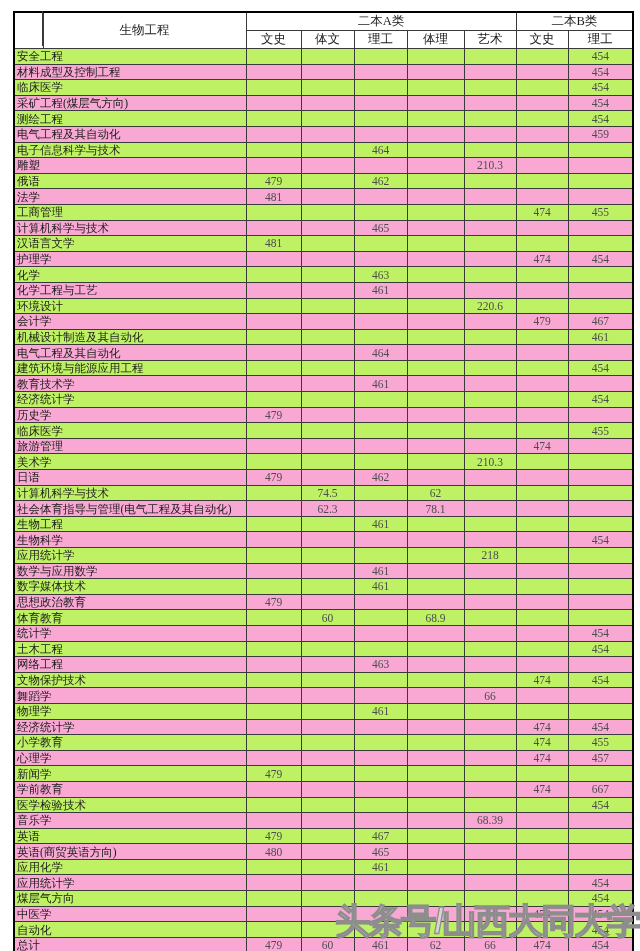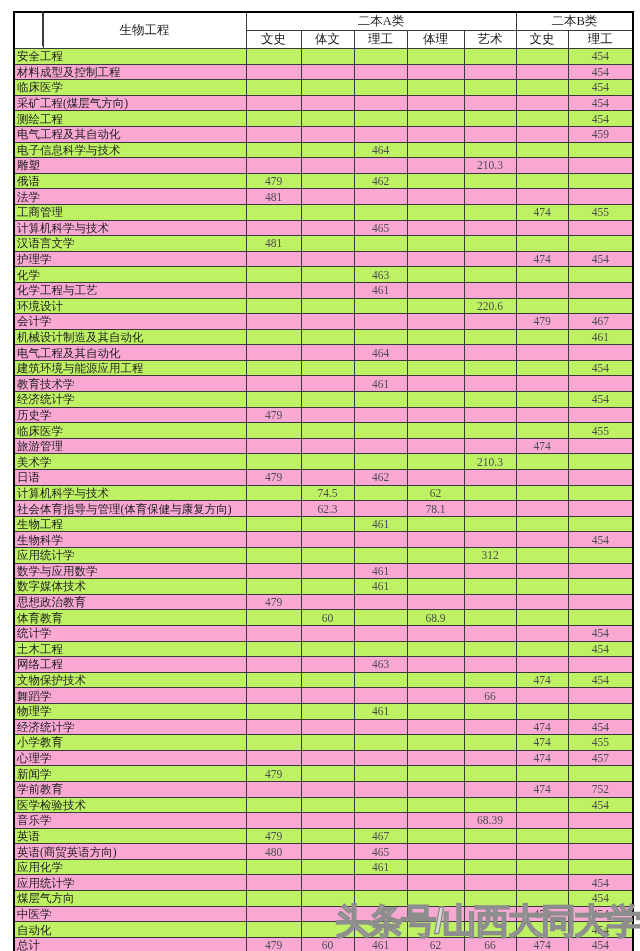--- a/index.html
+++ b/index.html
@@ -388,21 +388,21 @@
         <td colspan="2" class="name-cell">计算机科学与技术</td>
         <td class="score-cell"></td>
         <td class="score-cell">74.5</td>
         <td class="score-cell"></td>
         <td class="score-cell">62</td>
         <td class="score-cell"></td>
         <td class="score-cell"></td>
         <td class="score-cell"></td>
       </tr>
       <tr class="white">
-        <td colspan="2" class="name-cell">社会体育指导与管理(体育保健与康复方向)</td>
+        <td colspan="2" class="name-cell">社会体育指导与管理(电气工程及其自动化)</td>
         <td class="score-cell"></td>
         <td class="score-cell">62.3</td>
         <td class="score-cell"></td>
         <td class="score-cell">78.1</td>
         <td class="score-cell"></td>
         <td class="score-cell"></td>
         <td class="score-cell"></td>
       </tr>
       <tr class="green">
         <td colspan="2" class="name-cell">生物工程</td>
@@ -423,21 +423,21 @@
         <td class="score-cell"></td>
         <td class="score-cell"></td>
         <td class="score-cell">454</td>
       </tr>
       <tr class="green">
         <td colspan="2" class="name-cell">应用统计学</td>
         <td class="score-cell"></td>
         <td class="score-cell"></td>
         <td class="score-cell"></td>
         <td class="score-cell"></td>
-        <td class="score-cell">312</td>
+        <td class="score-cell">218</td>
         <td class="score-cell"></td>
         <td class="score-cell"></td>
       </tr>
       <tr class="white">
         <td colspan="2" class="name-cell">数学与应用数学</td>
         <td class="score-cell"></td>
         <td class="score-cell"></td>
         <td class="score-cell">461</td>
         <td class="score-cell"></td>
         <td class="score-cell"></td>
@@ -575,21 +575,21 @@
         <td class="score-cell"></td>
       </tr>
       <tr class="white">
         <td colspan="2" class="name-cell">学前教育</td>
         <td class="score-cell"></td>
         <td class="score-cell"></td>
         <td class="score-cell"></td>
         <td class="score-cell"></td>
         <td class="score-cell"></td>
         <td class="score-cell">474</td>
-        <td class="score-cell">752</td>
+        <td class="score-cell">667</td>
       </tr>
       <tr class="green">
         <td colspan="2" class="name-cell">医学检验技术</td>
         <td class="score-cell"></td>
         <td class="score-cell"></td>
         <td class="score-cell"></td>
         <td class="score-cell"></td>
         <td class="score-cell"></td>
         <td class="score-cell"></td>
         <td class="score-cell">454</td>

